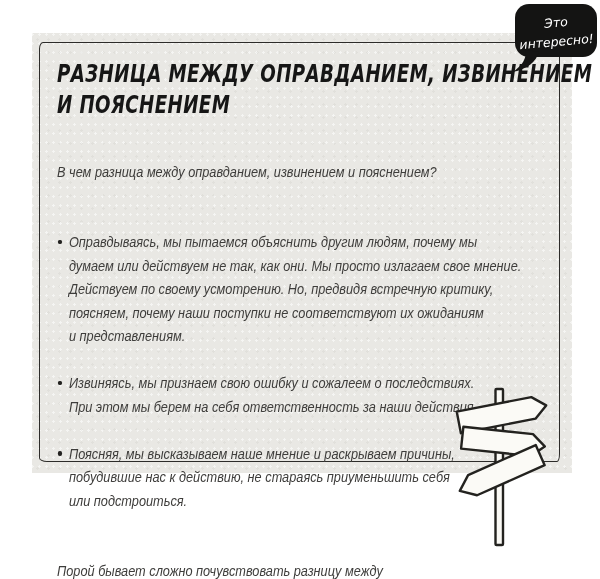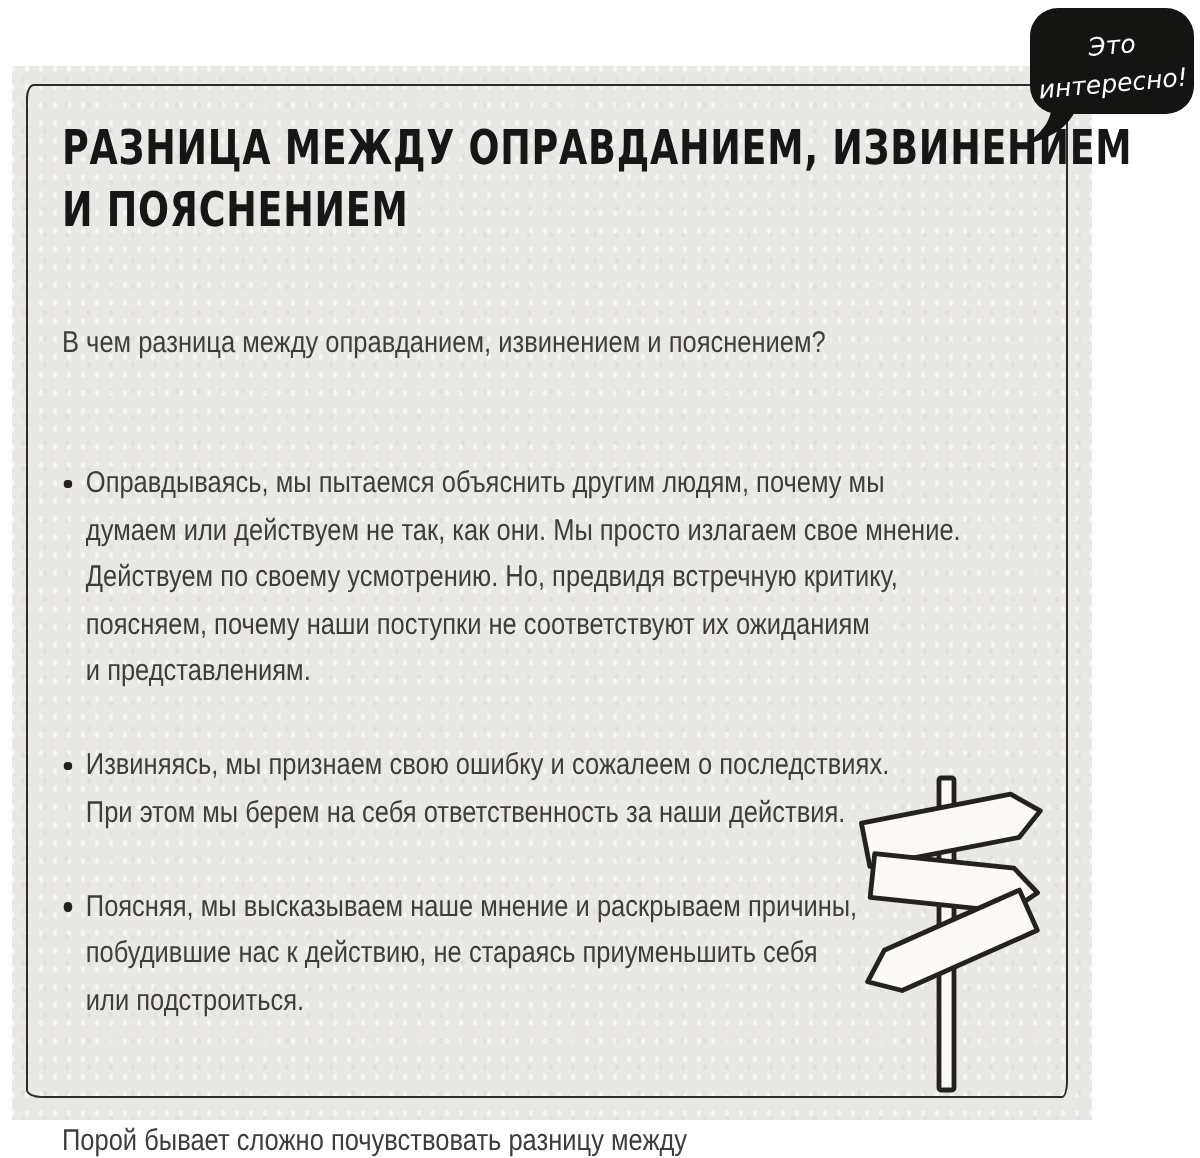--- a/index.html
+++ b/index.html
@@ -6,28 +6,29 @@
   .page {
     position: relative;
     width: 600px;
     height: 579px;
     background: #ffffff;
     overflow: hidden;
     font-family: "Liberation Sans", sans-serif;
   }
   .card {
     position: absolute;
-    left: 6px; top: 33px;
-    width: 540px; height: 527px;
+    left: 32px; top: 33px;
+    width: 540px; height: 440px;
     background-color: #e9e8e4;
     background-image:
       radial-gradient(rgba(110,110,100,0.07) 1px, transparent 1.3px),
       radial-gradient(rgba(255,255,255,0.55) 1px, transparent 1.2px);
     background-size: 11px 13px, 7px 9px;
     background-position: 0 0, 4px 6px;
+    font-style: italic;
   }
   .frame {
     position: absolute;
     left: 7px; top: 9px; right: 12px; bottom: 11px;
     border: 1.6px solid #2d2c2a;
     border-radius: 4px 7px 3px 8px / 7px 3px 8px 4px;
     pointer-events: none;
   }
   .content {
     position: absolute;

